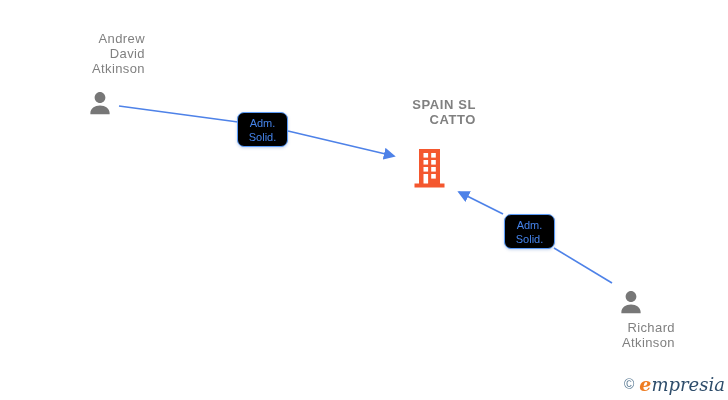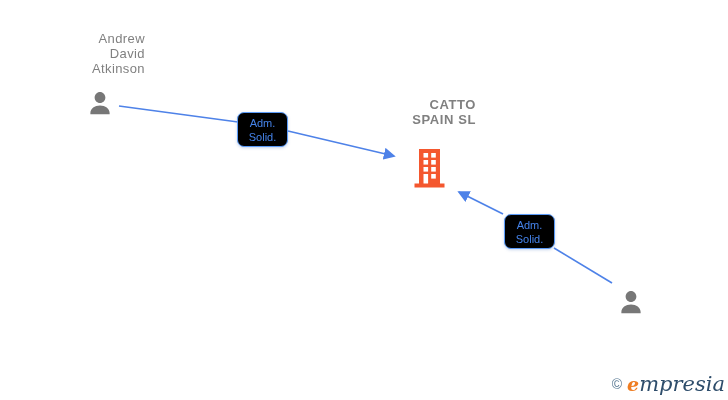--- a/index.html
+++ b/index.html
@@ -64,21 +64,21 @@
     font-family: "DejaVu Serif", serif;
     font-style: italic;
   }
   .logo .brand-e {
     color: var(--logo_e, #ef7d22);
     font-size: 19px;
     font-weight: bold;
   }
   .logo .brand-rest {
     color: var(--logo_rest, #2e4d6b);
-    font-size: 21px;
+    font-size: 18px;
   }
 </style>
 </head>
 <body>
 
 <div class="canvas">
 
   <svg class="edges-svg">
     <defs>
       <marker id="arrowhead" viewBox="0 0 10 10" refX="8.5" refY="5" markerWidth="7.5" markerHeight="7.5" orient="auto">
@@ -100,22 +100,22 @@
     <div>David</div>
     <div>Atkinson</div>
   </div>
   <div class="node-icon" style="left:85px; top:88px;">
     <svg width="30" height="30" viewBox="0 0 24 24">
       <path style="fill: var(--person_icon, #777777);" d="M12 3.2c2.4 0 4.3 2 4.3 4.4S14.4 12 12 12 7.7 10 7.7 7.6s1.9-4.4 4.3-4.4zM4.3 21v-1.1c0-3.6 3.5-6 7.7-6s7.7 2.4 7.7 6V21H4.3z"></path>
     </svg>
   </div>
 
   <div class="node-label company" style="left:386px; top:97px; width:90px;">
+    <div>SPAIN SL</div>
     <div>CATTO</div>
-    <div>SPAIN SL</div>
   </div>
   <div class="node-icon" style="left:414px; top:149px;">
     <svg width="31" height="39" viewBox="0 0 31 39">
       <g style="fill: var(--company_icon, #f4572e);">
         <rect x="5" y="0" width="21" height="35"></rect>
         <rect x="0.5" y="34.5" width="30" height="4"></rect>
       </g>
       <g fill="#ffffff">
         <rect x="9.5" y="4" width="4.6" height="4.6"></rect>
         <rect x="17.2" y="4" width="4.6" height="4.6"></rect>
@@ -127,20 +127,24 @@
         <rect x="9.5" y="25" width="4.6" height="9.5"></rect>
       </g>
     </svg>
   </div>
 
   <div class="node-icon" style="left:616px; top:287px;">
     <svg width="30" height="30" viewBox="0 0 24 24">
       <path style="fill: var(--person_icon, #777777);" d="M12 3.2c2.4 0 4.3 2 4.3 4.4S14.4 12 12 12 7.7 10 7.7 7.6s1.9-4.4 4.3-4.4zM4.3 21v-1.1c0-3.6 3.5-6 7.7-6s7.7 2.4 7.7 6V21H4.3z"></path>
     </svg>
   </div>
+  <div class="node-label" style="left:585px; top:320px; width:90px;">
+    <div>Richard</div>
+    <div>Atkinson</div>
+  </div>
 
   <div class="edge-label" style="left:237px; top:112px;">
     <div>Adm.</div>
     <div>Solid.</div>
   </div>
   <div class="edge-label" style="left:504px; top:214px;">
     <div>Adm.</div>
     <div>Solid.</div>
   </div>
 

